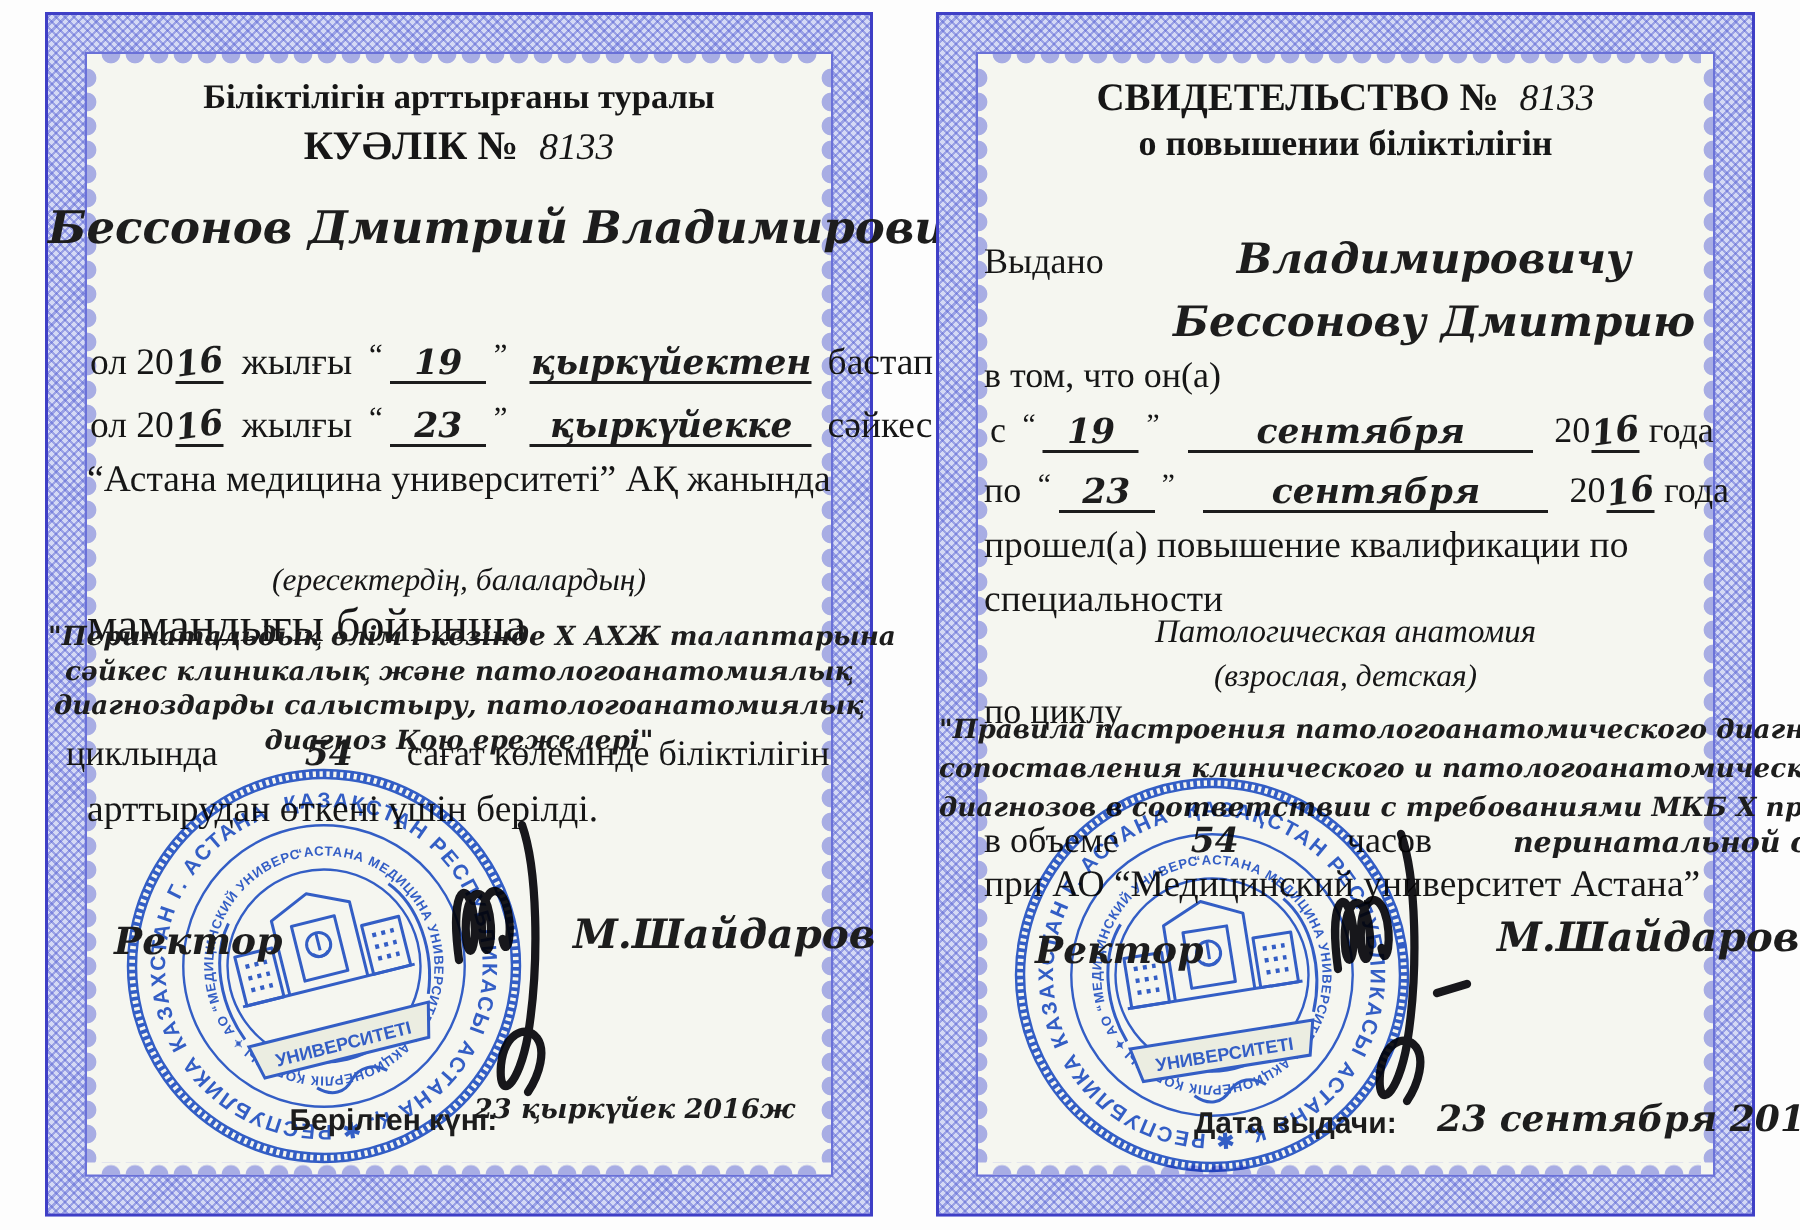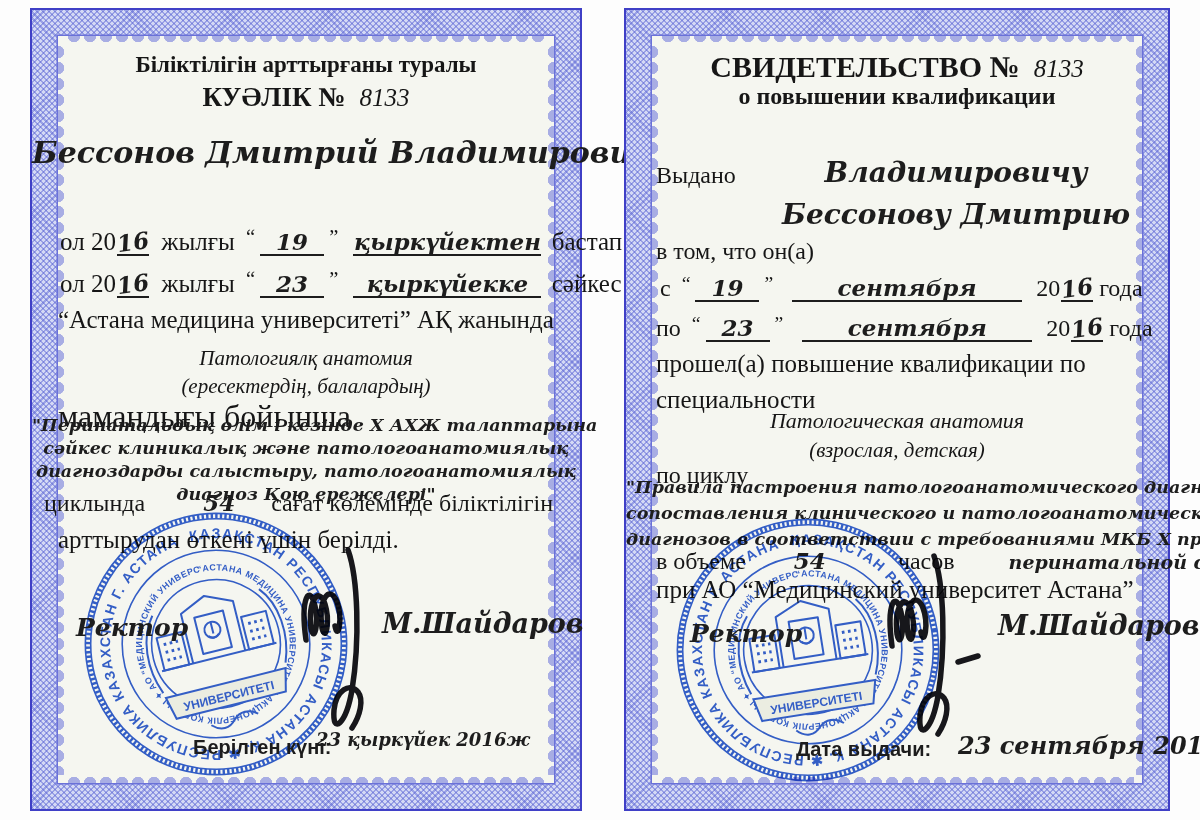--- a/index.html
+++ b/index.html
@@ -93,21 +93,20 @@
 
   <div class="line" style="top:258px;left:28px;">
     <span>ол 20</span><span class="uf yr"><span class="hand tilt">16</span></span>
     <span>жылғы</span>
     <span class="q">“</span><span class="uf day"><span class="hand">23</span></span><span class="q">”</span>
     <span class="uf mon"><span class="hand">қыркүйекке</span></span>
     <span>сәйкес</span>
   </div>
 
   <div class="line" style="top:296px;left:26px;">“Астана медицина университеті” АҚ жанында</div>
-  <div class="line ctr it" style="top:336px;font-size:21px;">Патологиялқ  анатомия</div>
   <div class="line ctr it" style="top:364px;font-size:21px;">(ересектердің, балалардың)</div>
   <div class="line" style="top:388px;left:26px;font-size:32px;">мамандығы бойынша</div>
 
   <div class="handblock" style="top:404px;">
     <div>"Перинатальдық  өлім і  кезінде  Х  АХЖ талаптарына</div>
     <div>сәйкес  клиникалық  және  патологоанатомиялық</div>
     <div>диагноздарды салыстыру, патологоанатомиялық</div>
     <div>диагноз Қою  ережелері"</div>
   </div>
 
@@ -176,23 +175,23 @@
 </div>
 
 <div class="page" id="page-right">
   <div class="paper"></div>
   <div class="sc t"></div>
   <div class="sc b"></div>
   <div class="sc l"></div>
   <div class="sc r"></div>
 
   <div class="line ctr" style="top:40px;">
-    <span class="b" style="font-size:30px;">СВИДЕТЕЛЬСТВО №</span><span class="num">8133</span>
-  </div>
-  <div class="line ctr b" style="top:73px;font-size:24px;">о повышении квалификации</div>
+    <span class="b" style="font-size:26px;">СВИДЕТЕЛЬСТВО №</span><span class="num">8133</span>
+  </div>
+  <div class="line ctr b" style="top:73px;font-size:24px;">о повышении біліктілігін</div>
 
   <div class="line" style="top:152px;left:30px;font-size:24px;">Выдано</div>
   <div class="line hand" style="top:142px;left:150px;width:360px;text-align:center;font-size:28px;white-space:normal;line-height:42px;">
     <div>Владимировичу</div>
     <div>Бессонову  Дмитрию</div>
   </div>
 
   <div class="line" style="top:228px;left:30px;font-size:24px;">в том, что он(а)</div>
 
   <div class="line" style="top:262px;left:34px;font-size:24px;">

